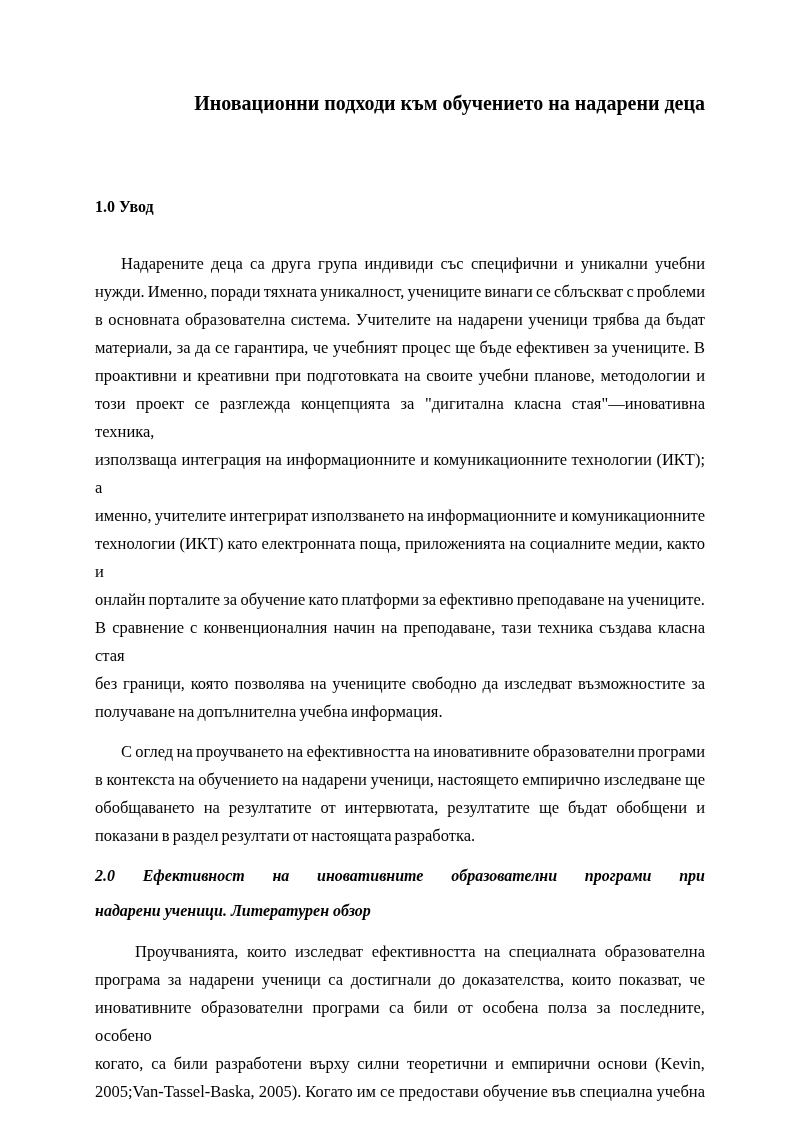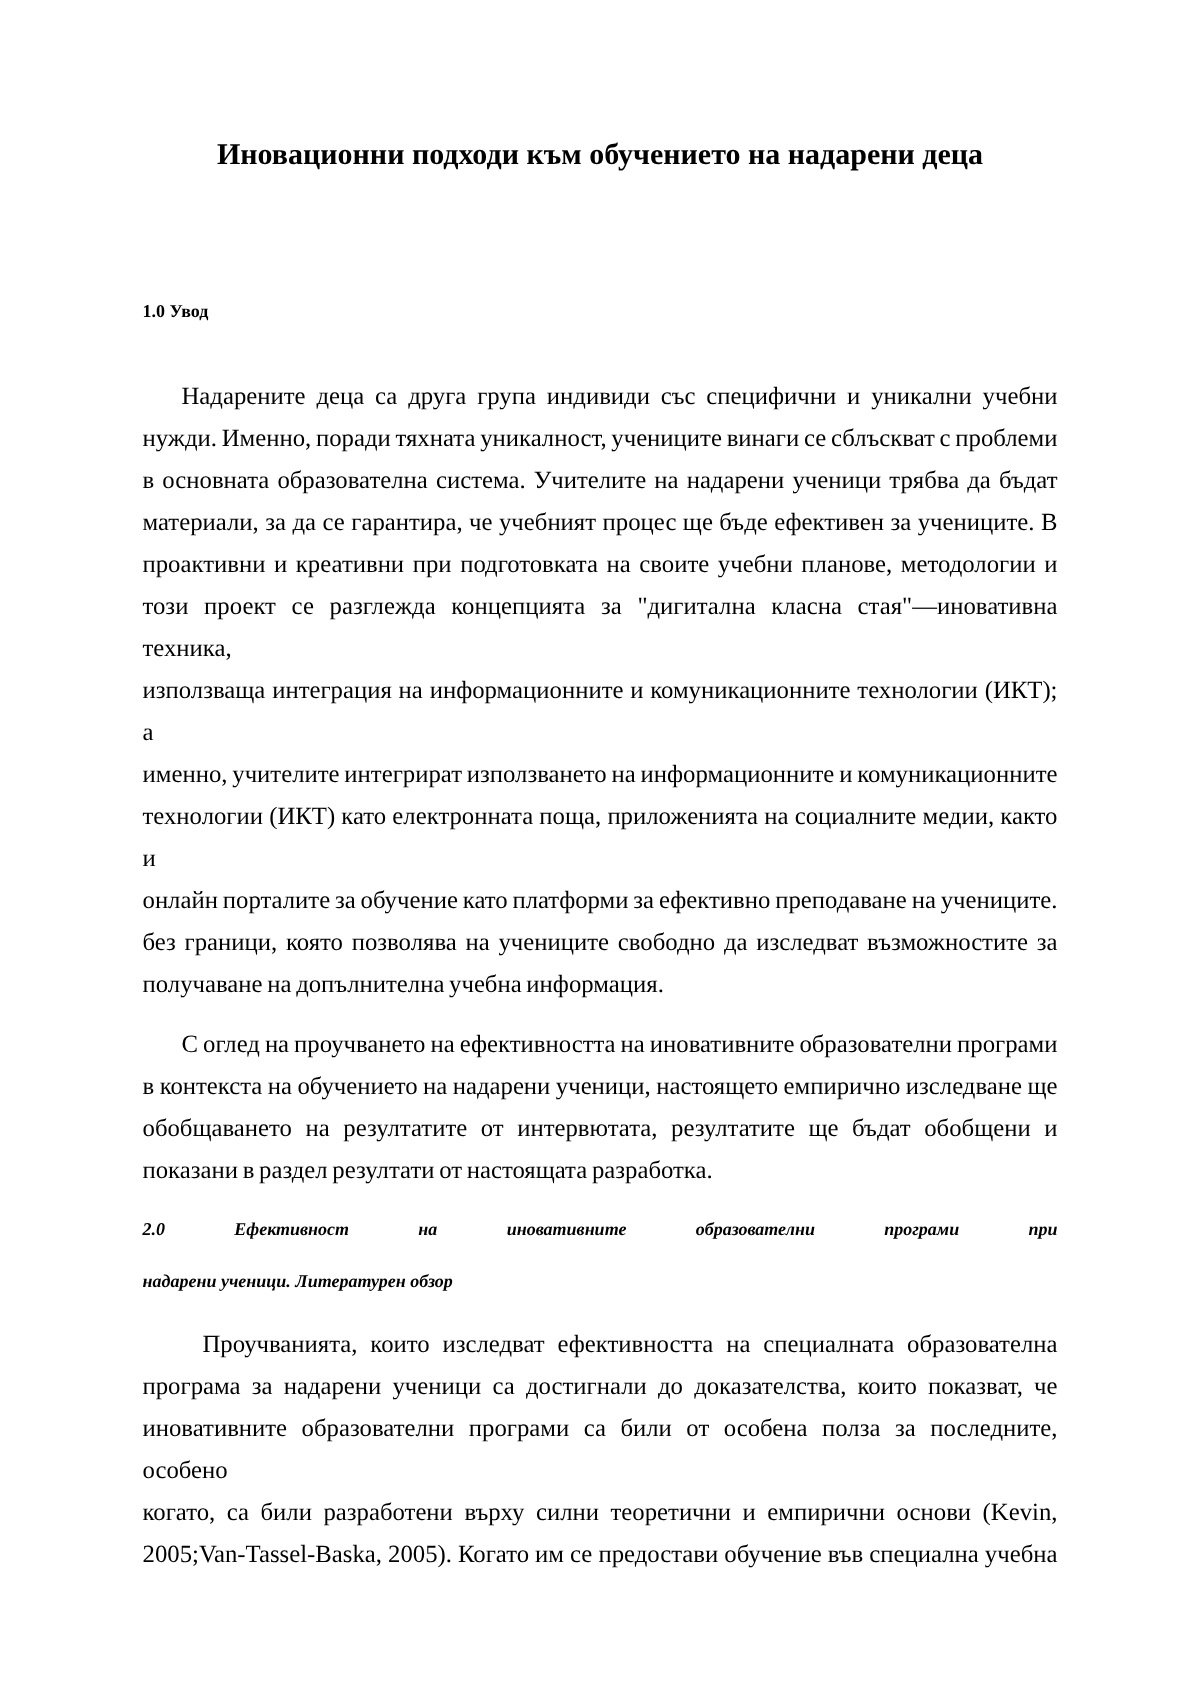--- a/index.html
+++ b/index.html
@@ -17,35 +17,35 @@
     font-family: "Liberation Serif", "DejaVu Serif", serif;
   }
   .content {
     padding: 0 95px;
   }
   .doc-title {
     margin: 90px 0 0 0;
     font-size: 20px;
     line-height: 26px;
     font-weight: 700;
-    text-align: center;
+    text-align: right;
   }
   #doc-body .block {
     margin: 0;
   }
   
   #doc-body > .block:nth-child(1) { margin-top: 78px; }
   #doc-body > .block:nth-child(2) { margin-top: 30px; }
   #doc-body > .block:nth-child(3) { margin-top: 12px; }
   #doc-body > .block:nth-child(4) { margin-top: 8px; font-style: italic;  }
   #doc-body > .block:nth-child(5) { margin-top: 10px; }
 
   .blk-heading {
     font-weight: 700;
-    font-size: 12px;
+    font-size: 16px;
     line-height: 26px;
   }
   #doc-body > .block:nth-child(4) { line-height: 35px; }
 
   .blk-para {
     font-size: 16.5px;
     line-height: 28px;
     word-spacing: -1px;
   }
   .line {
@@ -71,20 +71,21 @@
           <div class="line" style="text-indent: 26px;">Надарените деца са друга група индивиди със специфични и уникални учебни</div>
           <div class="line">нужди. Именно, поради тяхната уникалност, учениците винаги се сблъскват с проблеми</div>
           <div class="line">в основната образователна система. Учителите на надарени ученици трябва да бъдат</div>
           <div class="line">материали, за да се гарантира, че учебният процес ще бъде ефективен за учениците. В</div>
           <div class="line">проактивни и креативни при подготовката на своите учебни планове, методологии и</div>
           <div class="line">този проект се разглежда концепцията за "дигитална класна стая"—иновативна техника,</div>
           <div class="line">използваща интеграция на информационните и комуникационните технологии (ИКТ); а</div>
           <div class="line">именно, учителите интегрират използването на информационните и комуникационните</div>
           <div class="line">технологии (ИКТ) като електронната поща, приложенията на социалните медии, както и</div>
           <div class="line">онлайн порталите за обучение като платформи за ефективно преподаване на учениците.</div>
+          <div class="line">В сравнение с конвенционалния начин на преподаване, тази техника създава класна стая</div>
           <div class="line">без граници, която позволява на учениците свободно да изследват възможностите за</div>
           <div class="line last">получаване на допълнителна учебна информация.</div>
         </div>
         <div class="block blk-para">
           <div class="line" style="text-indent: 26px;">С оглед на проучването на ефективността на иновативните образователни програми</div>
           <div class="line">в контекста на обучението на надарени ученици, настоящето емпирично изследване ще</div>
           <div class="line">обобщаването на резултатите от интервютата, резултатите ще бъдат обобщени и</div>
           <div class="line last">показани в раздел резултати от настоящата разработка.</div>
         </div>
         <div class="block blk-heading">

